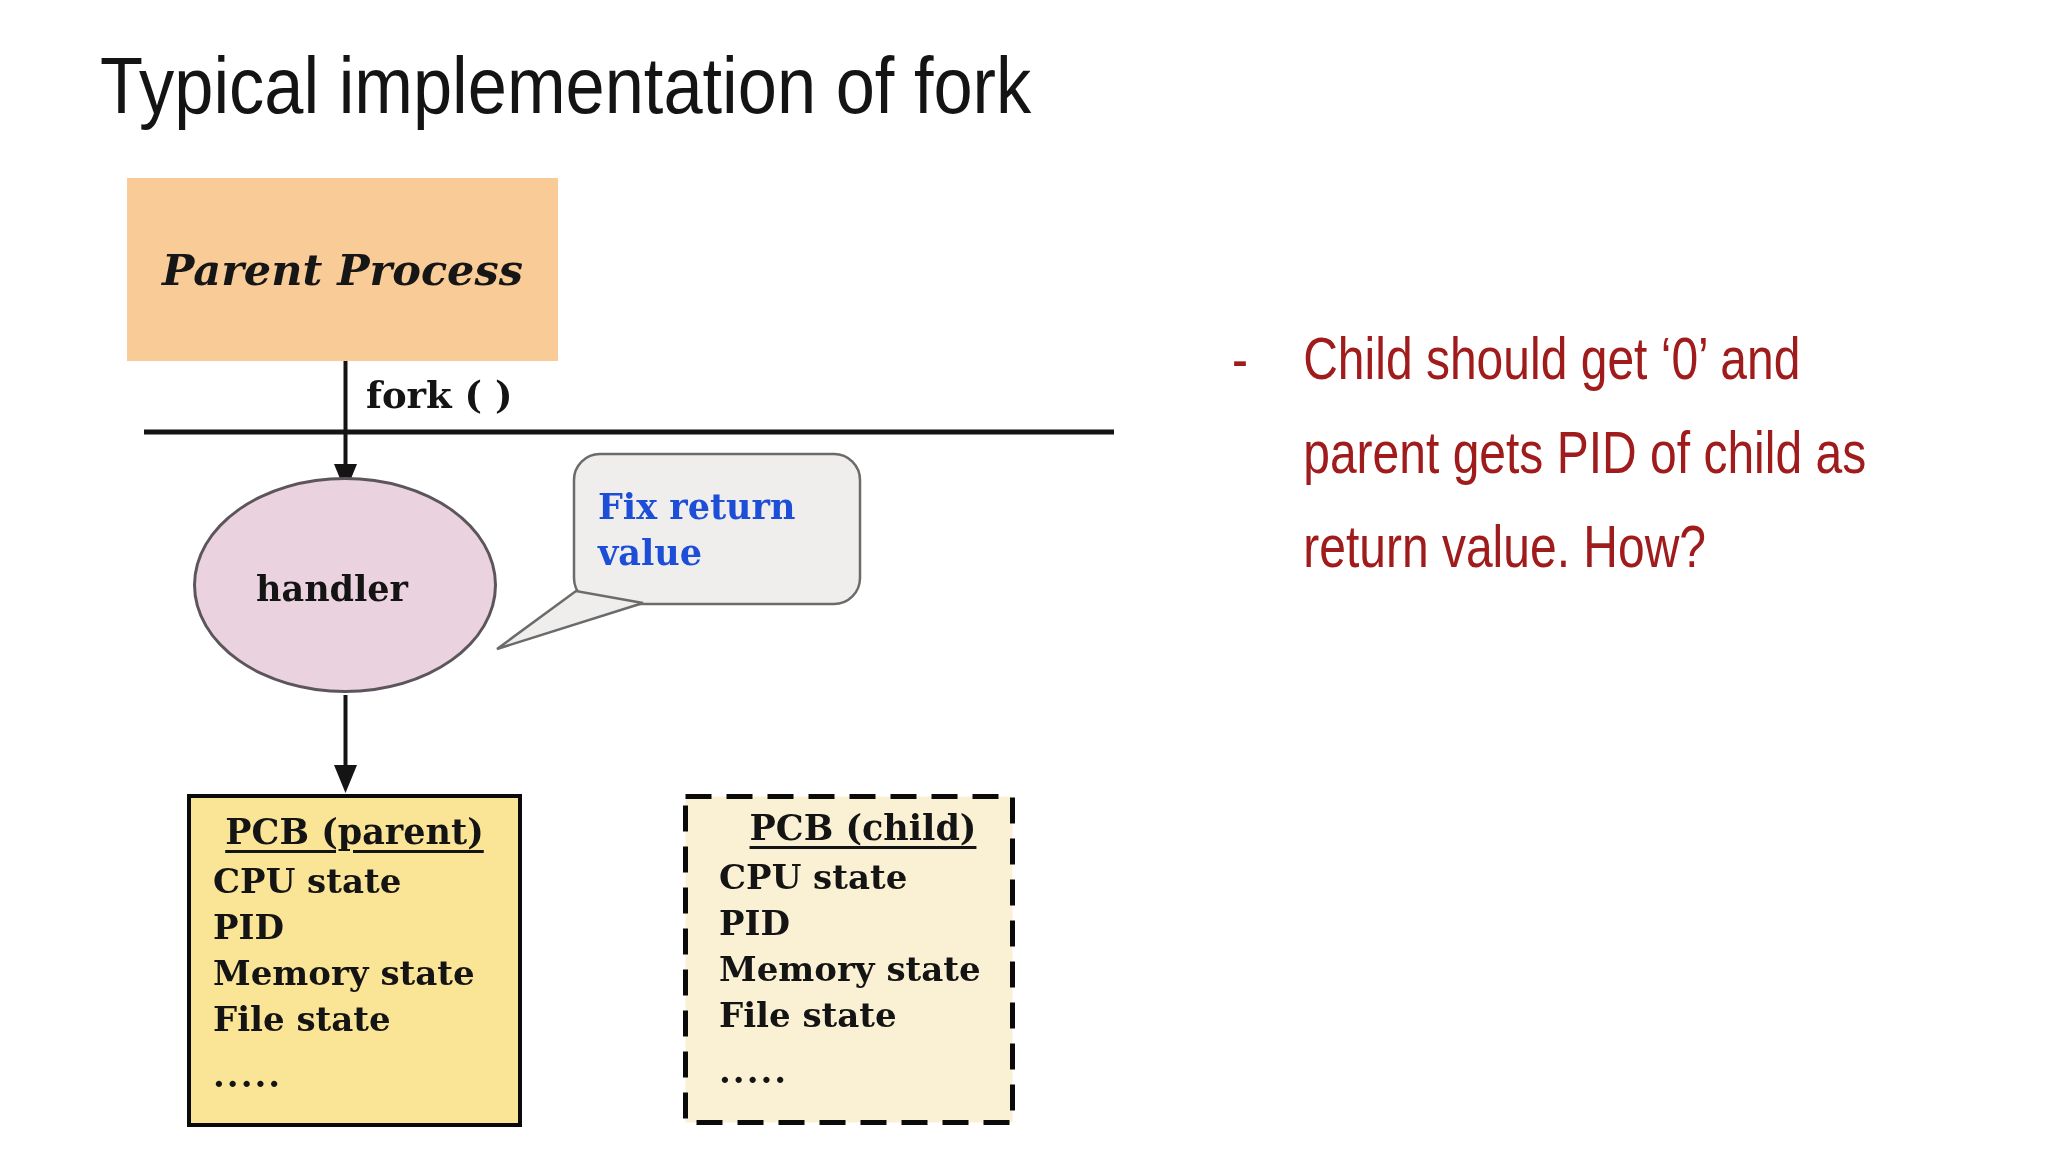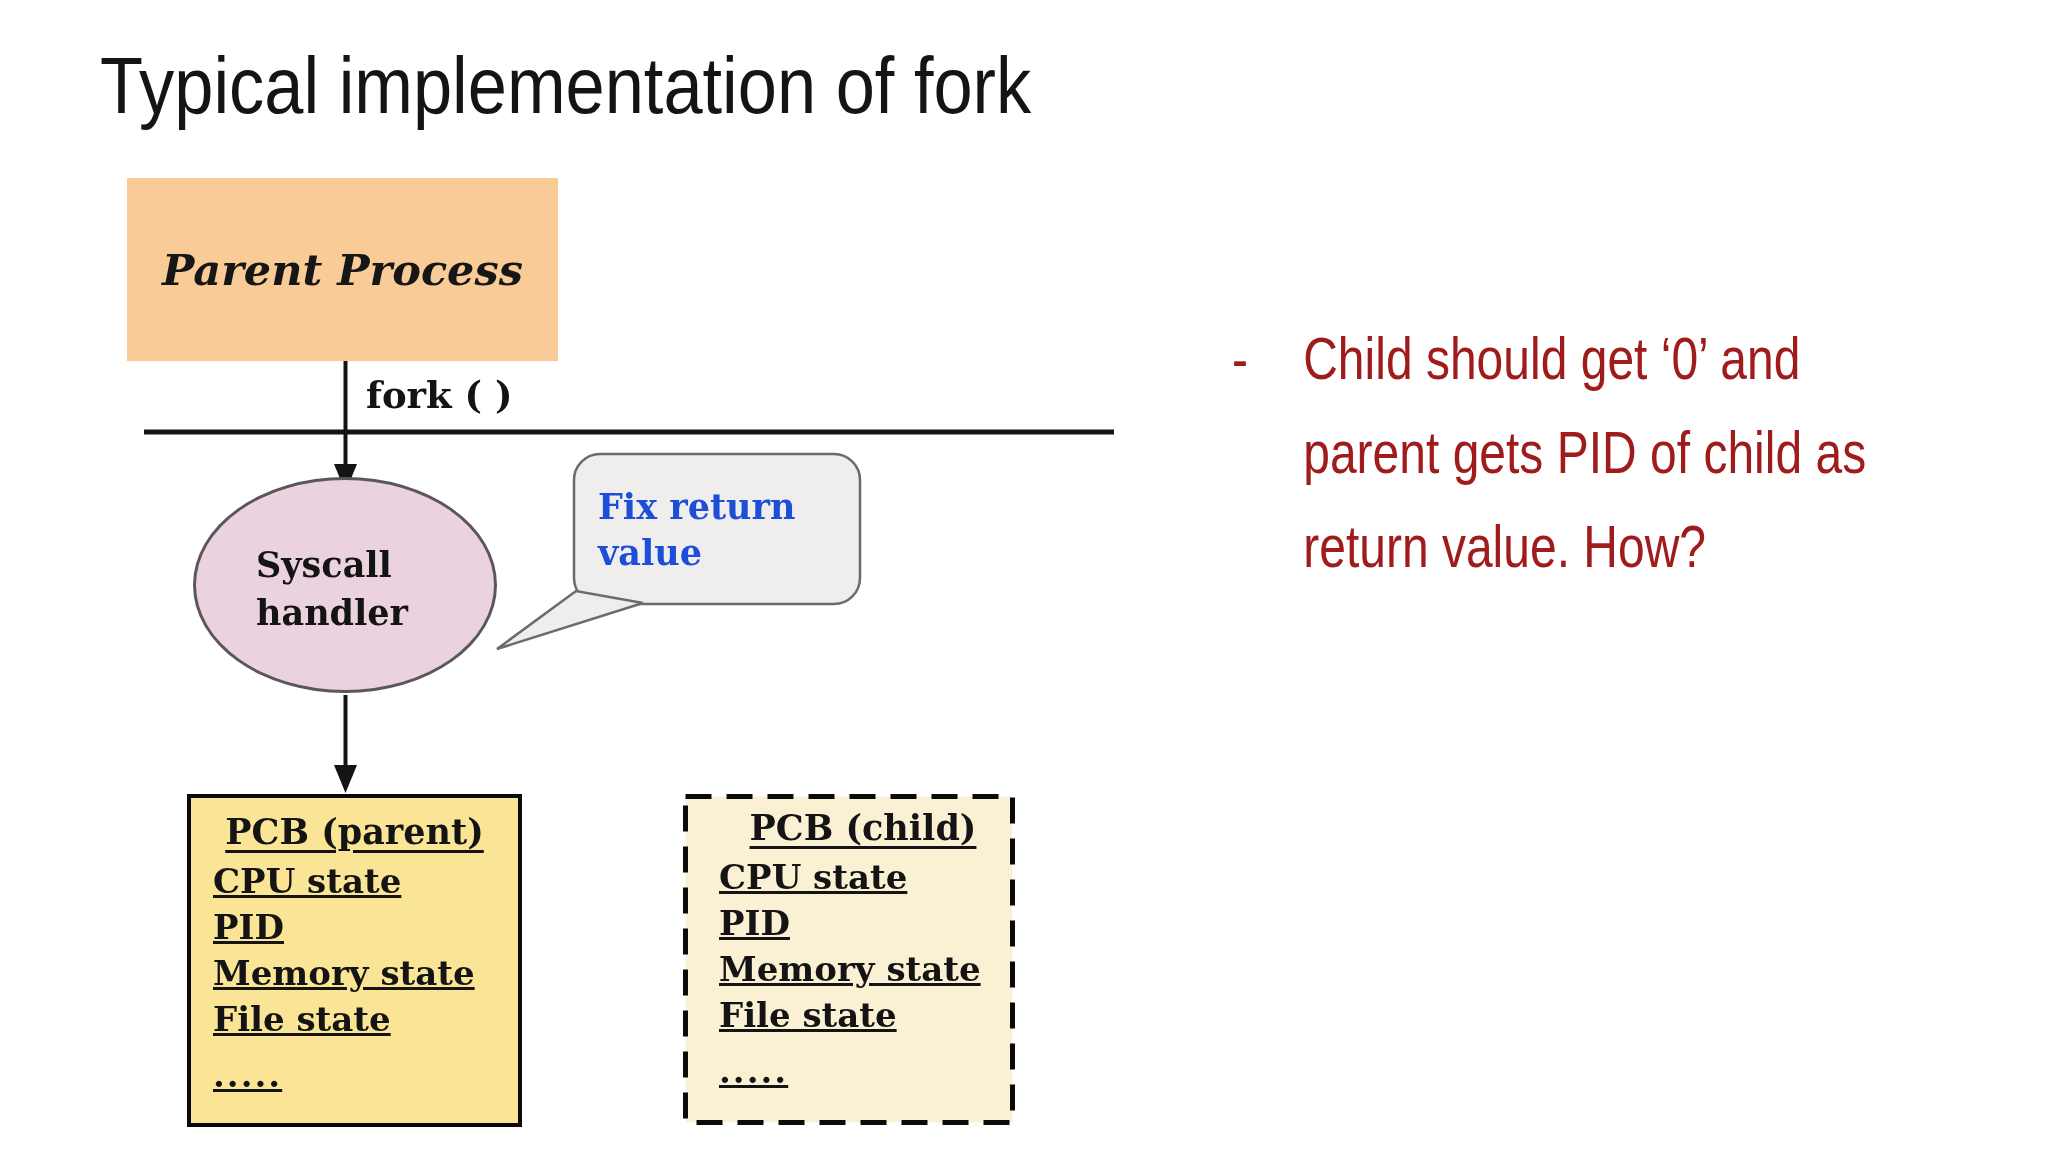--- a/index.html
+++ b/index.html
@@ -69,21 +69,20 @@
     background:transparent; border:none;
   }
   .pcb .pcb-title {
     text-align:center; font-weight:bold; font-size:35px; line-height:52px;
     text-decoration:underline; text-decoration-thickness:3px;
     text-underline-offset:6px; white-space:nowrap;
   }
   .pcb .item {
     padding-left:22px; font-weight:bold; font-size:34px; line-height:46px;
     white-space:nowrap;
-    text-decoration:underline;
   }
   .pcb .item.dots { margin-top:10px; letter-spacing:2px; }
 
   
   .note {
     left:1232px; top:312px; z-index:2;
     font-family:"Liberation Sans", sans-serif;
     color:#A01C1C; font-size:60px; line-height:94px;
     transform:scaleX(0.80); transform-origin:top left;
     display:flex; flex-direction:row; white-space:nowrap;
@@ -113,21 +112,20 @@
 
   <div class="abs title">Typical implementation of fork</div>
 
   <div class="abs parent-box">
     <span class="lbl">Parent Process</span>
   </div>
 
   <div class="abs fork-lbl">fork ( )</div>
 
   <div class="abs syscall-ellipse">
-    <div class="ln">Syscall</div>
     <div class="ln">handler</div>
   </div>
 
   <div class="abs bubble-text">
     <div class="ln">Fix return</div>
     <div class="ln">value</div>
   </div>
 
   <div class="abs pcb pcb-parent">
     <div class="pcb-title">PCB (parent)</div>

